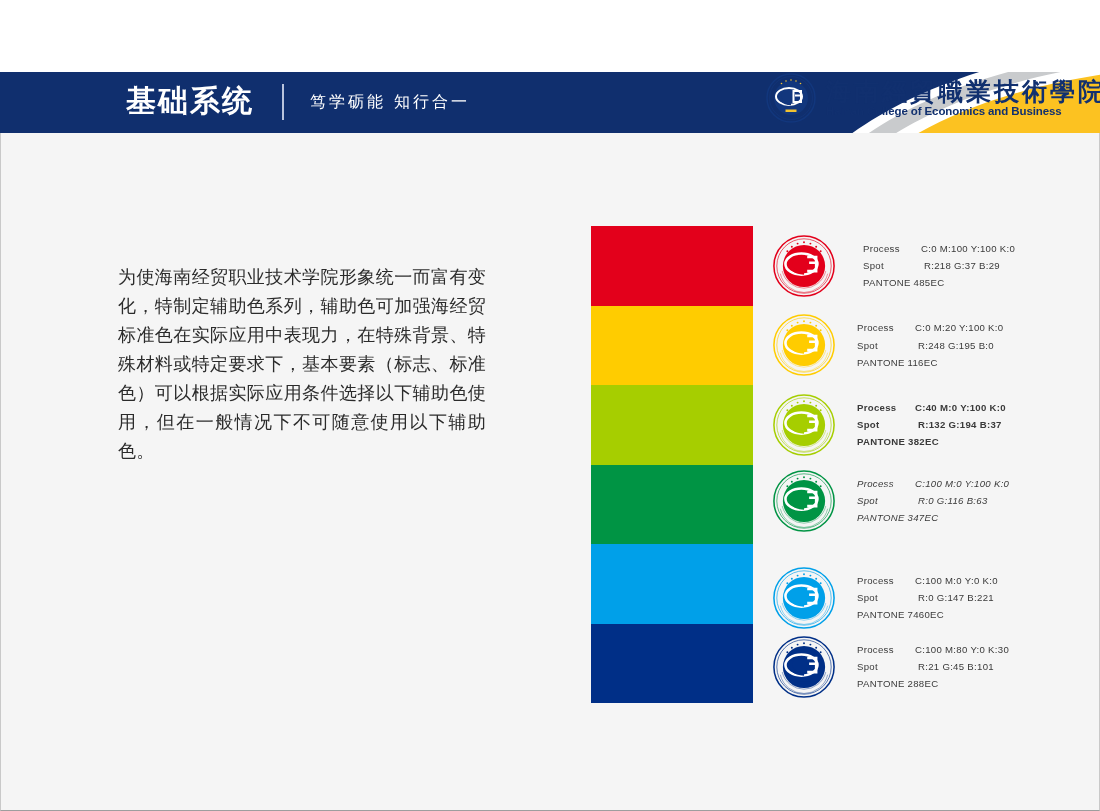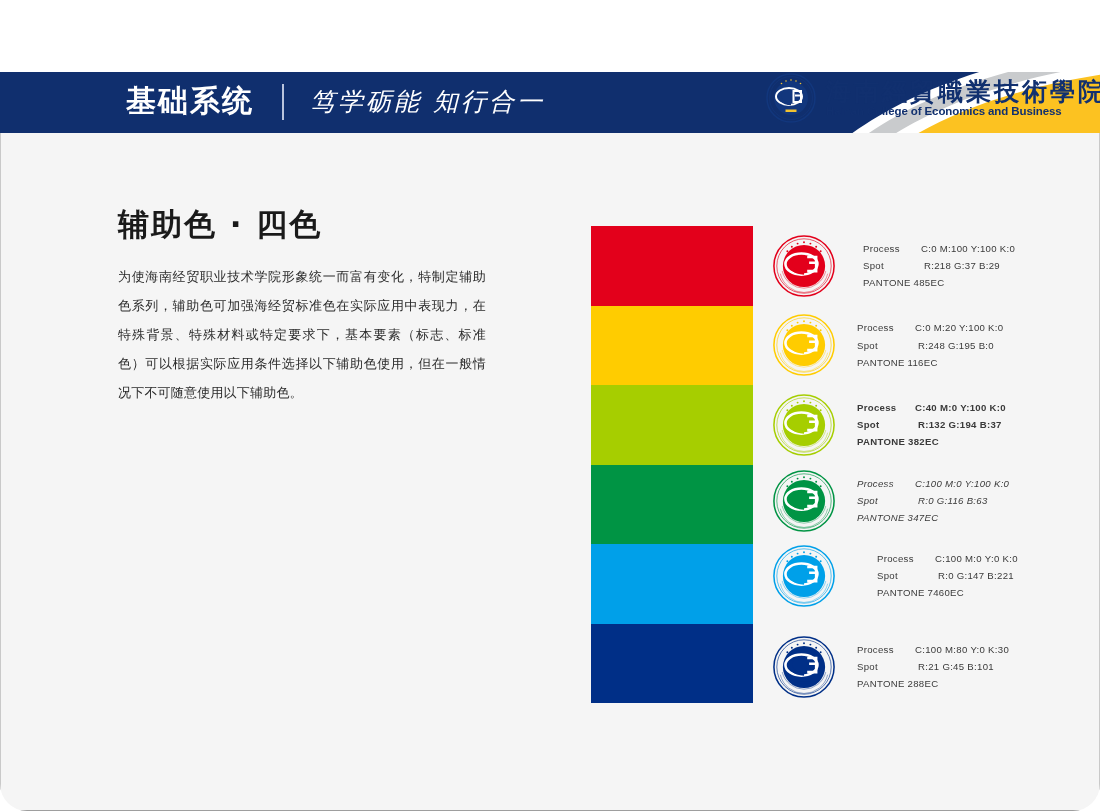--- a/index.html
+++ b/index.html
@@ -9,21 +9,20 @@
   }
   body {
     font-family: "Liberation Sans", "DejaVu Sans", sans-serif;
   }
   #page {
     position: relative;
     width: 1100px;
     height: 811px;
     overflow: hidden;
     background: #ffffff;
-    border-radius: 27px;
   }
 
   
   .top-white {
     position: absolute;
     left: 0; top: 0;
     width: 1100px; height: 72px;
     background: #ffffff;
   }
 
@@ -58,24 +57,23 @@
   }
   .title-divider {
     position: absolute;
     left: 282px; top: 84px;
     width: 2px; height: 36px;
     background: #b9c4dd;
   }
   .motto-cn {
     position: absolute;
     left: 310px; top: 87px;
-    font-size: 25px;
+    font-size: 16px;
     color: #ffffff;
     letter-spacing: 3px;
-    font-style: italic;
     font-family: "DejaVu Serif", "Liberation Serif", serif;
     line-height: 30px;
   }
 
   
   .brand-lockup {
     position: absolute;
     left: 766px; top: 73px;
     display: flex;
     align-items: center;
@@ -124,21 +122,21 @@
     font-size: 31px;
     font-weight: bold;
     color: #1a1a1a;
     letter-spacing: 2px;
     font-family: "DejaVu Sans", "Liberation Sans", sans-serif;
   }
   .section-body {
     position: absolute;
     left: 118px; top: 262px;
     width: 368px;
-    font-size: 13px;
+    font-size: 18px;
     line-height: 29px;
     color: #2b2b2b;
     letter-spacing: 0.2px;
     text-align: justify;
     font-family: "DejaVu Sans", "Liberation Sans", sans-serif;
   }
 
   
   .swatch-stack {
     position: absolute;
@@ -230,21 +228,20 @@
       </g>
     </svg>
     <div class="brand-names">
       <div class="brand-name-cn">海南經貿職業技術學院</div>
       <div class="brand-name-en">Hainan College of Economics and Business</div>
     </div>
   </div>
 
   <div class="body-area"></div>
 
-  <div class="section-heading">辅助色 · 四色</div>
 
   <div class="section-body">为使海南经贸职业技术学院形象统一而富有变化，特制定辅助色系列，辅助色可加强海经贸标准色在实际应用中表现力，在特殊背景、特殊材料或特定要求下，基本要素（标志、标准色）可以根据实际应用条件选择以下辅助色使用，但在一般情况下不可随意使用以下辅助色。</div>
 
   <div class="swatch-stack" id="swatch-stack">
       <div class="swatch-band" style="background: rgb(227, 0, 27);"></div>
       <div class="swatch-band" style="background: rgb(255, 204, 0);"></div>
       <div class="swatch-band" style="background: rgb(166, 206, 0);"></div>
       <div class="swatch-band" style="background: rgb(0, 148, 68);"></div>
       <div class="swatch-band" style="background: rgb(0, 160, 233);"></div>
       <div class="swatch-band" style="background: rgb(0, 47, 135);"></div>
@@ -352,21 +349,21 @@
           </g>
           <path d="M16 58 A35 35 0 0 0 84 58" fill="none" stroke="#009444" stroke-width="1.2" opacity="0.55"></path>
           <path d="M13 62 A38 38 0 0 0 87 62" fill="none" stroke="#009444" stroke-width="1.2" opacity="0.55"></path>
         </svg>
         <div class="spec-text">
           <span class="spec-line"><span class="spec-label">Process</span><span>C:100  M:0  Y:100  K:0</span></span>
           <span class="spec-line"><span class="spec-label">Spot</span><span>  R:0  G:116   B:63</span></span>
           <span class="spec-line"><span>PANTONE</span><span>  347EC</span></span>
         </div>
       </div>
-      <div class="spec-row" style="top: 310px; gap: 20px;">
+      <div class="spec-row" style="top: 332px;">
         <svg viewBox="0 0 100 100" class="seal">
           <circle cx="50" cy="50" r="47" fill="none" stroke="#00a0e9" stroke-width="2.4"></circle>
           <circle cx="50" cy="50" r="42.5" fill="none" stroke="#00a0e9" stroke-width="1"></circle>
           <circle cx="50" cy="50" r="33" fill="#00a0e9"></circle>
           <ellipse cx="46" cy="47" rx="25" ry="16.5" fill="none" stroke="#ffffff" stroke-width="4"></ellipse>
           <path d="M31 40 C25 52 35 61 50 61" fill="none" stroke="#00a0e9" stroke-width="5"></path>
           <path d="M55 36 L69 36 L69 45 L58 45 L69 45 L69 58 L55 58" fill="none" stroke="#ffffff" stroke-width="4"></path>
           <rect x="40" y="72" width="20" height="4" fill="#00a0e9"></rect>
           <g fill="#00a0e9">
             <circle cx="50" cy="13" r="1.5"></circle>

